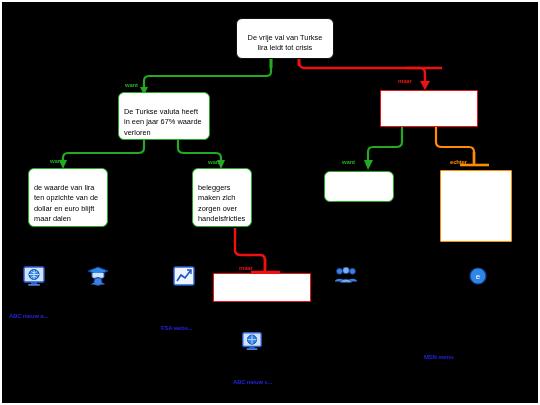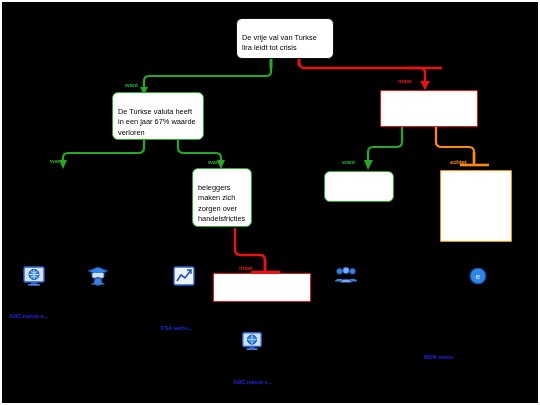--- a/index.html
+++ b/index.html
@@ -108,28 +108,31 @@
 
     <path d="M 434 125 L 434 140 Q 434 145 440 145 L 467 145 Q 472 145 472 150 L 472 160" stroke="#ff8c00" stroke-width="2.2" fill="none"></path>
     <line x1="458" y1="163" x2="487" y2="163" stroke="#ff8c00" stroke-width="2.6"></line>
     <line x1="472" y1="150" x2="472" y2="164" stroke="#ff8c00" stroke-width="2.6"></line>
 
     <path d="M 233 226 L 233 248 Q 233 253 239 253 L 258 253 Q 263 253 263 258 L 263 268" stroke="#ee1111" stroke-width="2.4" fill="none"></path>
     <line x1="249" y1="270" x2="278" y2="270" stroke="#ee1111" stroke-width="2.6"></line>
     <line x1="263" y1="256" x2="263" y2="271" stroke="#ee1111" stroke-width="2.6"></line>
   </svg>
 
-  <div class="node round" style="left:234px; top:16px; width:98px; height:41px; border:1.4px solid #111;">
+  <div class="node round" style="left:234px; top:16px; width:98px; height:41px; border:1.4px solid #111;text-align:center;">
     <span>De vrije val van Turkse lira leidt tot crisis</span>
   </div>
 
-  <div class="node round green-b" style="left:110px; top:90px; width:92px; height:48px;">
+  <div class="node round green-b" style="left:116px; top:90px; width:92px; height:48px;">
     <span>De Turkse valuta heeft in een jaar 67%  waarde verloren</span>
   </div>
 
+  <div class="node round green-b" style="left:26px; top:166px; width:80px; height:59px;">
+    <span>de waarde van lira ten opzichte van de dollar en euro blijft maar dalen</span>
+  </div>
 
   <div class="node round green-b" style="left:190px; top:166px; width:60px; height:59px;">
     <span>beleggers maken zich zorgen over handelsfricties</span>
   </div>
 
   <div class="node sharp red-b" style="left:378px; top:88px; width:98px; height:37px;">
     <span></span>
   </div>
 
   <div class="node round green-b" style="left:322px; top:169px; width:70px; height:31px;">

